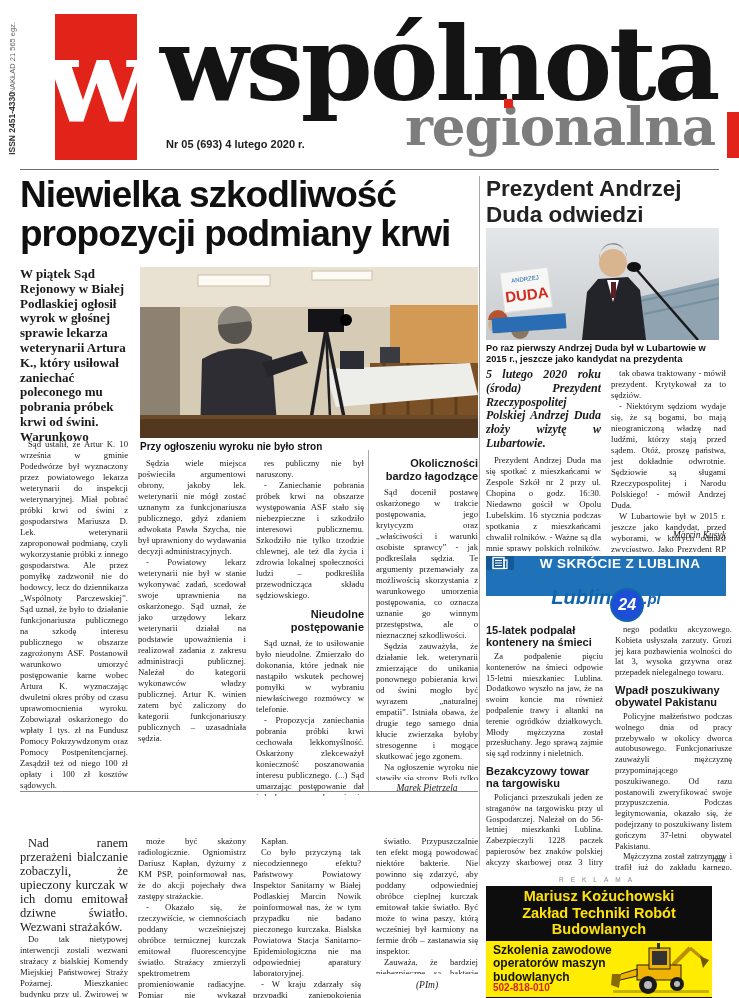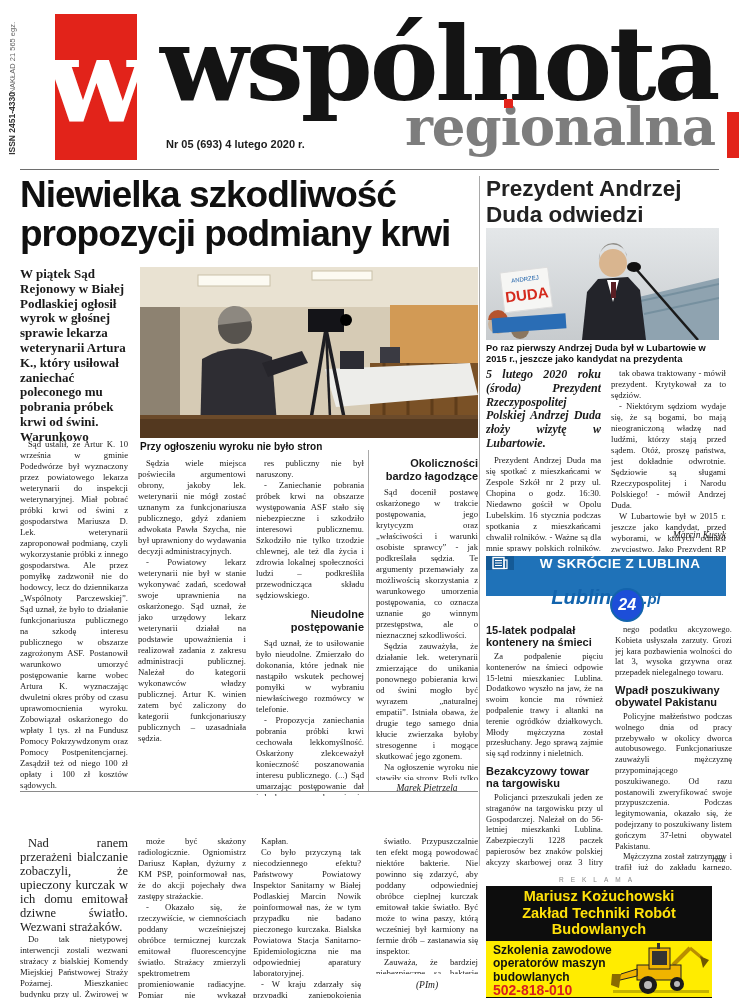--- a/index.html
+++ b/index.html
@@ -97,21 +97,21 @@
 
   .reklama{position:absolute;left:0;top:700px;width:226px;text-align:center;
            font-family:"Liberation Sans",sans-serif;font-size:6.5px;letter-spacing:7px;color:#8a8a8a;}
   .ad{position:absolute;left:0;top:710px;width:226px;}
   .ad-head{color:#ffe10a;font-family:"Liberation Sans",sans-serif;font-weight:bold;
            text-align:center;font-size:14.5px;line-height:16.5px;padding:2px 0 3px;}
   .ad-body{position:relative;height:56px;}
   .ad-text{position:absolute;left:7px;top:3px;width:122px;font-family:"Liberation Sans",sans-serif;
            font-weight:bold;font-size:12px;line-height:13.5px;color:#111;}
   .ad-phone{position:absolute;left:7px;top:41px;font-family:"Liberation Sans",sans-serif;
-            font-weight:bold;font-size:14px;}
+            font-weight:bold;font-size:10px;}
   .ad-digger{position:absolute;right:1px;top:2px;}
   .ad-foot{font-family:"Liberation Sans",sans-serif;font-weight:bold;font-size:9.5px;
            text-align:center;height:14px;line-height:14px;}
 </style>
 <style>.mast-sub .idot::before{background:#e2231a;}</style></head>
 <body>
 
 <div class="page">
 
   <div class="vtext spine-naklad">NAKŁAD 21 565 egz.</div>

